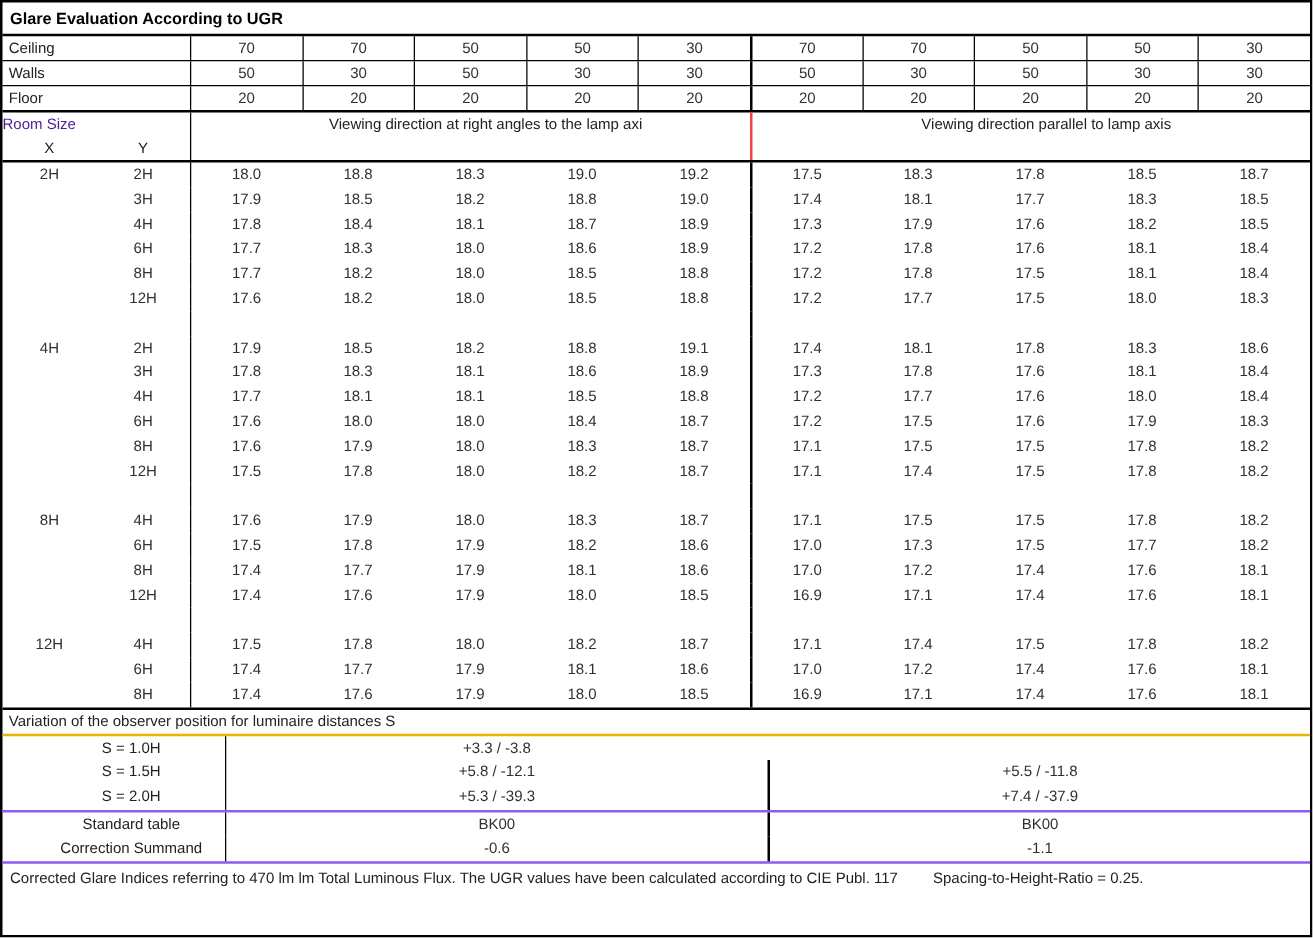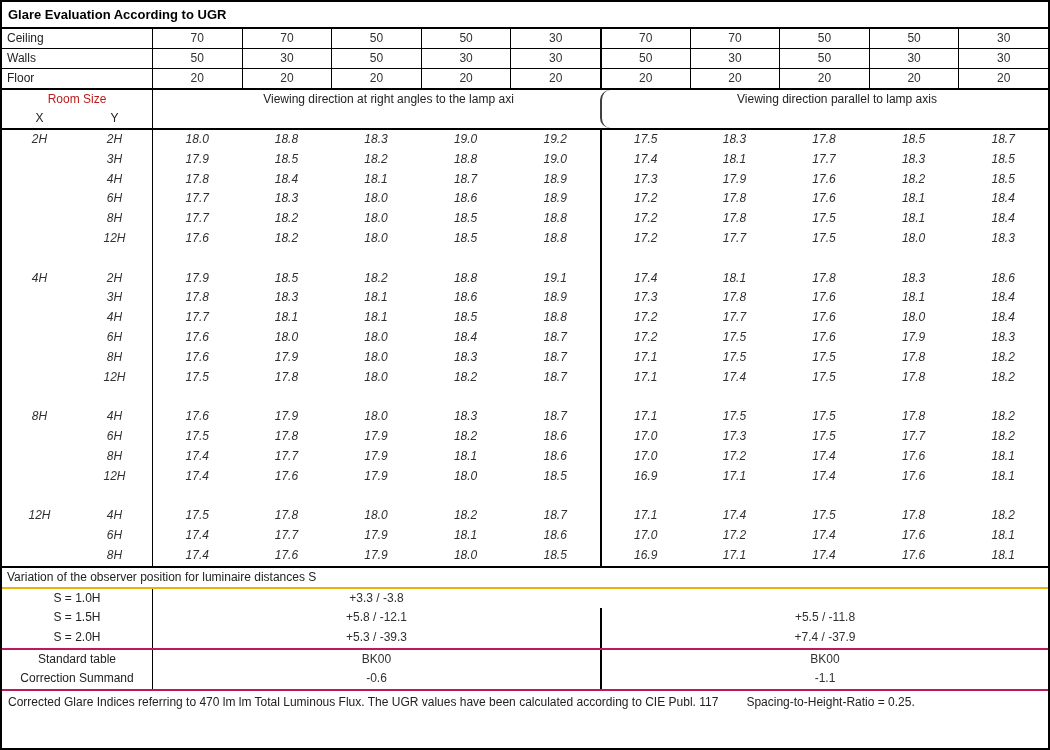--- a/index.html
+++ b/index.html
@@ -11,36 +11,36 @@
   
   .surface{border-bottom:2px solid #000;}
   .sr{display:grid;grid-template-columns:150px repeat(10,1fr);height:19px;line-height:19px;}
   .sr + .sr{border-top:1px solid #000;}
   .sl{padding-left:5px;color:#222;}
   .sv{text-align:center;border-left:1px solid #000;}
   .sv.t{border-left-width:2px;}
   
   .ghead{display:grid;grid-template-columns:150px 1fr 1fr;height:38px;border-bottom:2px solid #000;}
   .gh-room{display:flex;flex-direction:column;}
-  .gh-room .rs{height:19px;line-height:19px;text-align:center;color:#b91c1c;}
+  .gh-room .rs{height:19px;line-height:19px;color:#4c1d95;}
   .gh-room .xy{display:grid;grid-template-columns:1fr 1fr;height:19px;line-height:19px;text-align:center;color:#222;}
   .gh-cell{text-align:center;padding-top:2px;color:#222;padding-left:24px;}
   .gh-cell.c1{border-left:1px solid #000;}
-  .gh-cell.c2{border-left:2px solid #404040;border-radius:10px;}
+  .gh-cell.c2{border-left:2px solid #ef4444;}
   
   .data{border-bottom:2px solid #000;}
-  .r{display:grid;grid-template-columns:75px 75px repeat(10,1fr);height:19.8px;line-height:19.8px;font-style:italic;}
+  .r{display:grid;grid-template-columns:75px 75px repeat(10,1fr);height:19.8px;line-height:19.8px;}
   .a,.b{text-align:center;}
   .dv{text-align:center;}
   .l1{border-left:1px solid #000;}
   .l2{border-left:2px solid #000;}
   .g5{grid-column:span 5;}
   
   .vhead{height:19px;line-height:19px;border-bottom:2px solid #eab308;padding-left:5px;color:#222;}
-  .bsec{border-bottom:2px solid #be185d;}
+  .bsec{border-bottom:2px solid #8b5cf6;padding-left:28px;}
   .br{display:grid;grid-template-columns:150px 1fr 1fr;height:19.7px;line-height:19.7px;}
   .bl{text-align:center;color:#222;}
   .bv{text-align:center;}
   .bv.c1{border-left:1px solid #000;}
   .bv.c2{border-left:2px solid #000;}
   
   .footer{flex:1;padding:4px 6px 0 6px;color:#222;}
   .footer .ratio{margin-left:28px;margin-top:27px;}
 </style>
 </head>

